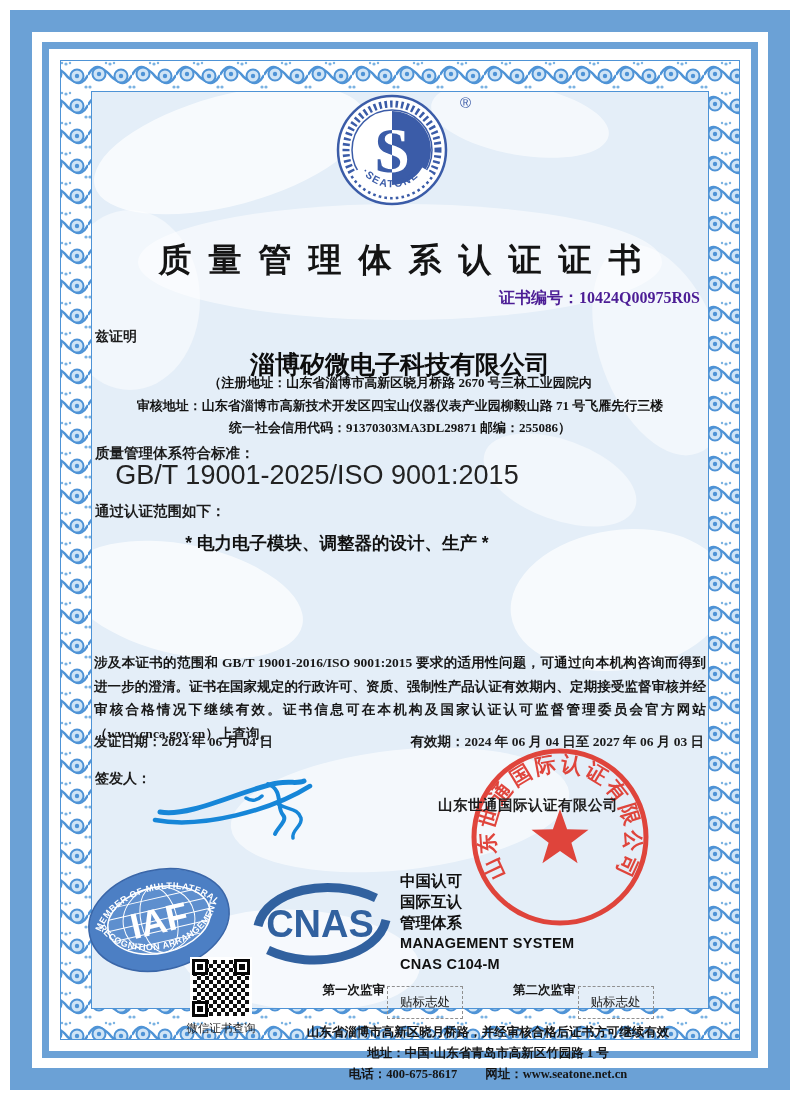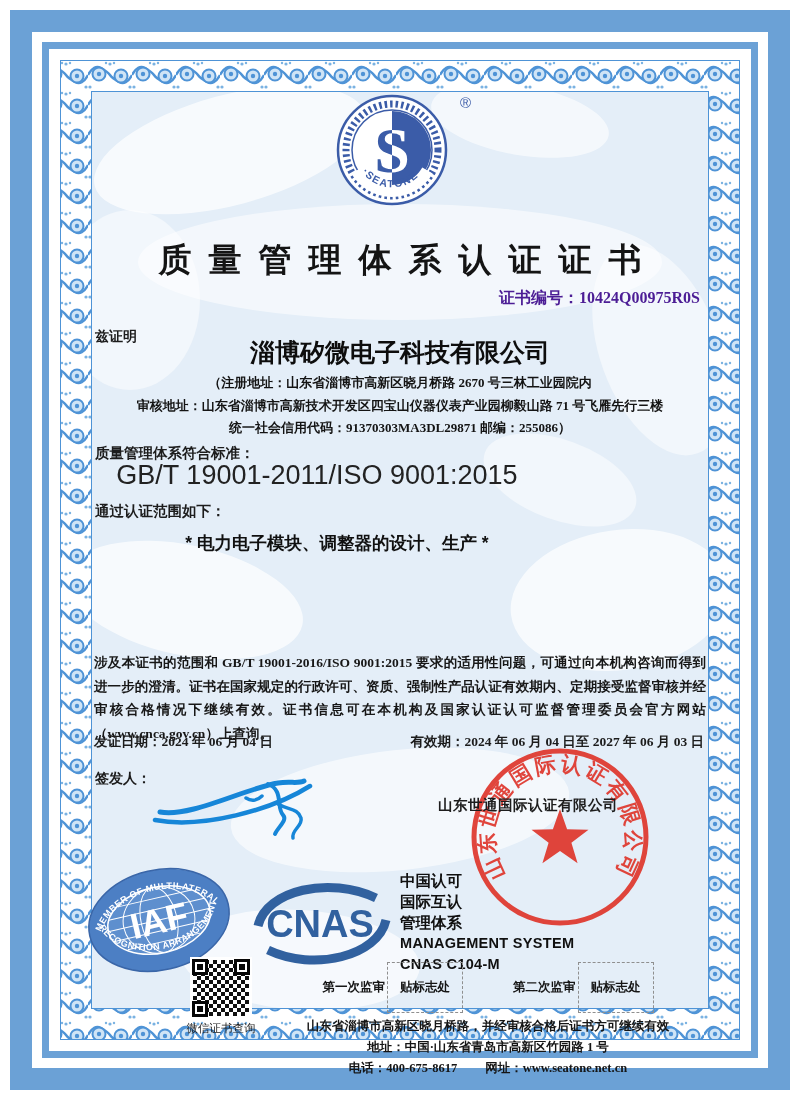--- a/index.html
+++ b/index.html
@@ -6,21 +6,21 @@
   .cert{position:relative;width:800px;height:1100px;background:#ffffff;overflow:hidden;
         font-family:"Liberation Serif",serif;color:#1c1c1c;}
   .abs{position:absolute;}
   .frame-svg{position:absolute;left:0;top:0;}
   .hei{font-family:"Liberation Sans",sans-serif;}
 
   .page-title{left:92px;width:616px;top:238px;text-align:center;font-size:33px;font-weight:bold;
               letter-spacing:17px;padding-left:17px;box-sizing:border-box;color:#141414;}
   .cert-no{right:100px;top:288px;font-size:16px;font-weight:bold;color:#4c1d95;}
   .certify{left:95px;top:328px;font-size:14px;font-weight:600;}
-  .company{left:92px;width:616px;top:336px;text-align:center;font-size:25px;font-weight:bold;color:#0d0d0d;}
+  .company{left:92px;width:616px;top:348px;text-align:center;font-size:25px;font-weight:bold;color:#0d0d0d;}
   .addr{left:92px;width:616px;top:372px;text-align:center;font-size:13px;font-weight:700;line-height:22.5px;color:#141414;}
   .std-label{left:95px;top:444px;font-size:14.5px;font-weight:600;}
   .standard{left:92px;width:450px;top:460px;text-align:center;font-size:27px;color:#222;}
   .scope-label{left:95px;top:502px;font-size:14.5px;font-weight:600;}
   .scope{left:92px;width:490px;top:531px;text-align:center;font-size:17.5px;font-weight:bold;color:#101010;}
   .terms{left:94px;width:612px;top:651px;font-size:13.5px;font-weight:600;line-height:23.5px;text-align:justify;color:#171717;}
   .issue-date{left:94px;top:733px;font-size:13.5px;font-weight:700;}
   .validity{right:96px;top:733px;font-size:13.5px;font-weight:700;}
   .signer{left:95px;top:770px;font-size:14px;font-weight:600;}
   .issuer-name{left:438px;top:796px;font-size:14.5px;font-weight:700;color:#1d1d1d;letter-spacing:.5px;}
@@ -34,21 +34,21 @@
   .qr{position:relative;width:56px;height:56px;margin:0 auto;background-color:#fff;
       background-image:repeating-conic-gradient(#101010 0% 25%,#ffffff 0% 50%);
       background-size:8px 8px;outline:3px solid #fff;}
   .fp{position:absolute;width:16px;height:16px;background:#fff;border:3px solid #060606;box-sizing:border-box;}
   .fp::after{content:"";position:absolute;inset:2px;background:#060606;}
   .fp.tl{left:-1px;top:-1px}.fp.tr{right:-1px;top:-1px}.fp.bl{left:-1px;bottom:-1px}
   .qr-label{margin-top:5px;font-size:11.5px;font-weight:400;color:#222;}
   .footer{left:268px;width:440px;top:962px;text-align:center;font-size:12.5px;font-weight:700;color:#151515;}
   .audit-row{display:flex;justify-content:center;align-items:center;gap:2px;margin-bottom:5px;}
   .audit-row .gap{width:46px;}
-  .sticker{border:1px dashed #8f8f8f;padding:16px 12px;font-weight:700;}
+  .sticker{border:1px dashed #8f8f8f;padding:7px 12px;font-weight:400;margin-top:24px;}
   .footer .line{margin-top:4px;}
   .phone-row{display:flex;justify-content:center;gap:28px;margin-top:4px;}
 </style>
 </head>
 <body>
 
 <div class="cert">
 
   <svg class="frame-svg" width="800" height="1100" viewBox="0 0 800 1100">
     <defs>
@@ -122,21 +122,21 @@
   </div>
 
   <div class="abs certify">兹证明</div>
   <div class="abs company hei">淄博矽微电子科技有限公司</div>
   <div class="abs addr">
     <div>（注册地址：山东省淄博市高新区晓月桥路 2670 号三林工业园院内</div>
     <div>审核地址：山东省淄博市高新技术开发区四宝山仪器仪表产业园柳毅山路 71 号飞雁先行三楼</div>
     <div>统一社会信用代码：91370303MA3DL29871  邮编：255086）</div>
   </div>
   <div class="abs std-label">质量管理体系符合标准：</div>
-  <div class="abs standard hei">GB/T 19001-2011/ISO 9001:2015</div>
+  <div class="abs standard hei">GB/T 19001-2025/ISO 9001:2015</div>
   <div class="abs scope-label">通过认证范围如下：</div>
   <div class="abs scope hei">* 电力电子模块、调整器的设计、生产 *</div>
   <div class="abs terms">涉及本证书的范围和 GB/T 19001-2016/ISO 9001:2015 要求的适用性问题，可通过向本机构咨询而得到进一步的澄清。证书在国家规定的行政许可、资质、强制性产品认证有效期内、定期接受监督审核并经审核合格情况下继续有效。证书信息可在本机构及国家认证认可监督管理委员会官方网站（www.cnca.gov.cn）上查询。</div>
 
   <div class="abs issue-date">
     <span>发证日期：</span><span>2024 年 06 月 04 日</span>
   </div>
   <div class="abs validity">
     <span>有效期：</span><span>2024 年 06 月 04 日至 2027 年 06 月 03 日</span>
   </div>

